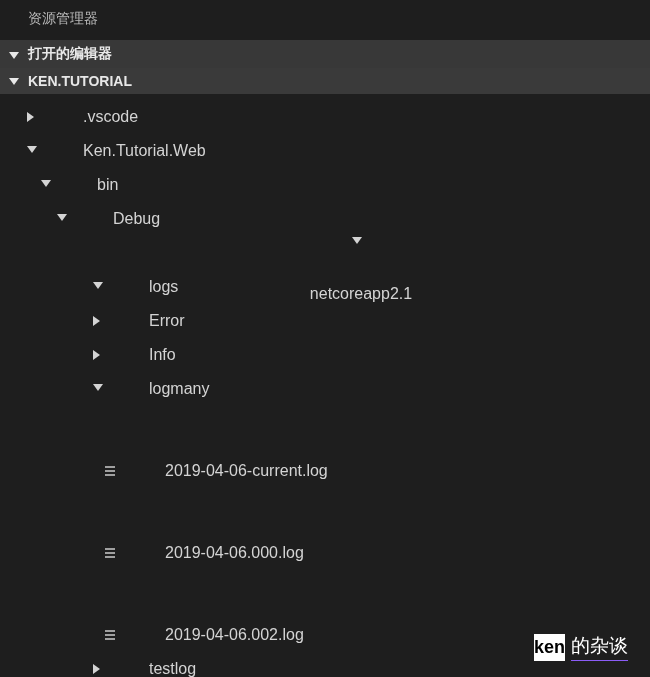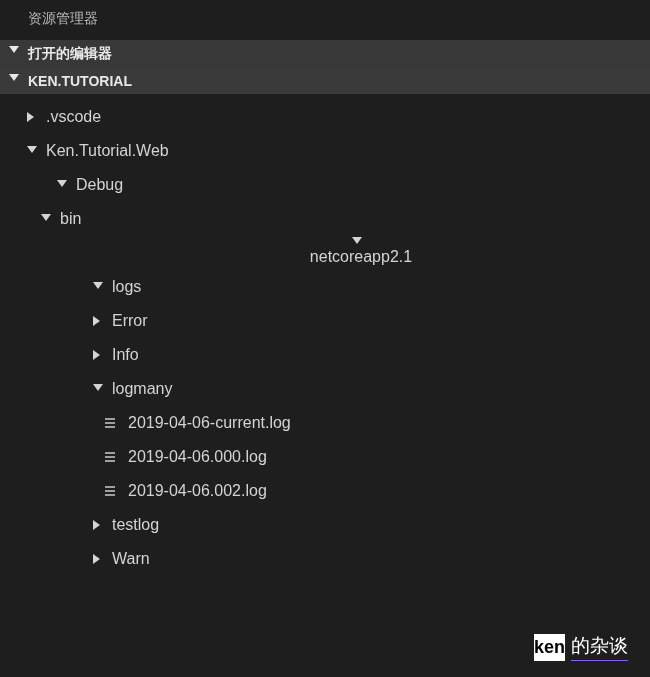--- a/index.html
+++ b/index.html
@@ -18,39 +18,40 @@
     }
     .explorer-header {
       padding: 10px 20px 12px 28px;
       font-size: 14px;
       color: #bbbbbb;
     }
     .section-header {
       background: #383838;
       padding: 5px 8px 5px 8px;
       display: flex;
-      align-items: flex-start;
+      align-items: flex-end;
       font-size: 14px;
       font-weight: bold;
       color: #e8e8e8;
       cursor: pointer;
     }
     .section-header.workspace {
       background: #3a3a3a;
     }
     .tree {
       padding-top: 6px;
     }
     .tree-item {
       display: flex;
       align-items: center;
       height: 34px;
       cursor: pointer;
       font-size: 16px;
       color: #d4d4d4;
+      gap: 37px;
     }
     .chevron {
       width: 12px;
       height: 12px;
       display: inline-flex;
       align-items: center;
       justify-content: center;
       margin-right: 8px;
       flex-shrink: 0;
     }
@@ -75,21 +76,21 @@
       height: 14px;
       stroke: #cccccc;
       fill: none;
     }
     .indent-0 { padding-left: 26px; }
     .indent-1 { padding-left: 40px; }
     .indent-2 { padding-left: 56px; }
     .indent-3 { padding-left: 72px; flex-direction: column; }
     .indent-4 { padding-left: 92px; }
     .indent-5 { padding-left: 92px; }
-    .indent-6 { padding-left: 102px; }
+    .indent-6 { padding-left: 102px; margin-top: 48px; }
     .watermark {
       position: absolute;
       bottom: 14px;
       right: 22px;
       text-align: right;
       color: #ffffff;
     }
     .watermark-top {
       display: flex;
       align-items: center;
@@ -147,35 +148,35 @@
       <span>.vscode</span>
     </div>
     <div class="tree-item indent-0">
       <span class="chevron">
         <svg viewBox="0 0 10 10">
           <polygon points="0,0 10,0 5,7"></polygon>
         </svg>
       </span>
       <span>Ken.Tutorial.Web</span>
     </div>
+    <div class="tree-item indent-1">
+      <span class="chevron">
+        <svg viewBox="0 0 10 10">
+          <polygon points="0,0 10,0 5,7"></polygon>
+        </svg>
+      </span>
+      <span>bin</span>
+    </div>
     <div class="tree-item indent-2">
       <span class="chevron">
         <svg viewBox="0 0 10 10">
           <polygon points="0,0 10,0 5,7"></polygon>
         </svg>
       </span>
       <span>Debug</span>
-    </div>
-    <div class="tree-item indent-1">
-      <span class="chevron">
-        <svg viewBox="0 0 10 10">
-          <polygon points="0,0 10,0 5,7"></polygon>
-        </svg>
-      </span>
-      <span>bin</span>
     </div>
     <div class="tree-item indent-3">
       <span class="chevron">
         <svg viewBox="0 0 10 10">
           <polygon points="0,0 10,0 5,7"></polygon>
         </svg>
       </span>
       <span>netcoreapp2.1</span>
     </div>
     <div class="tree-item indent-4">

